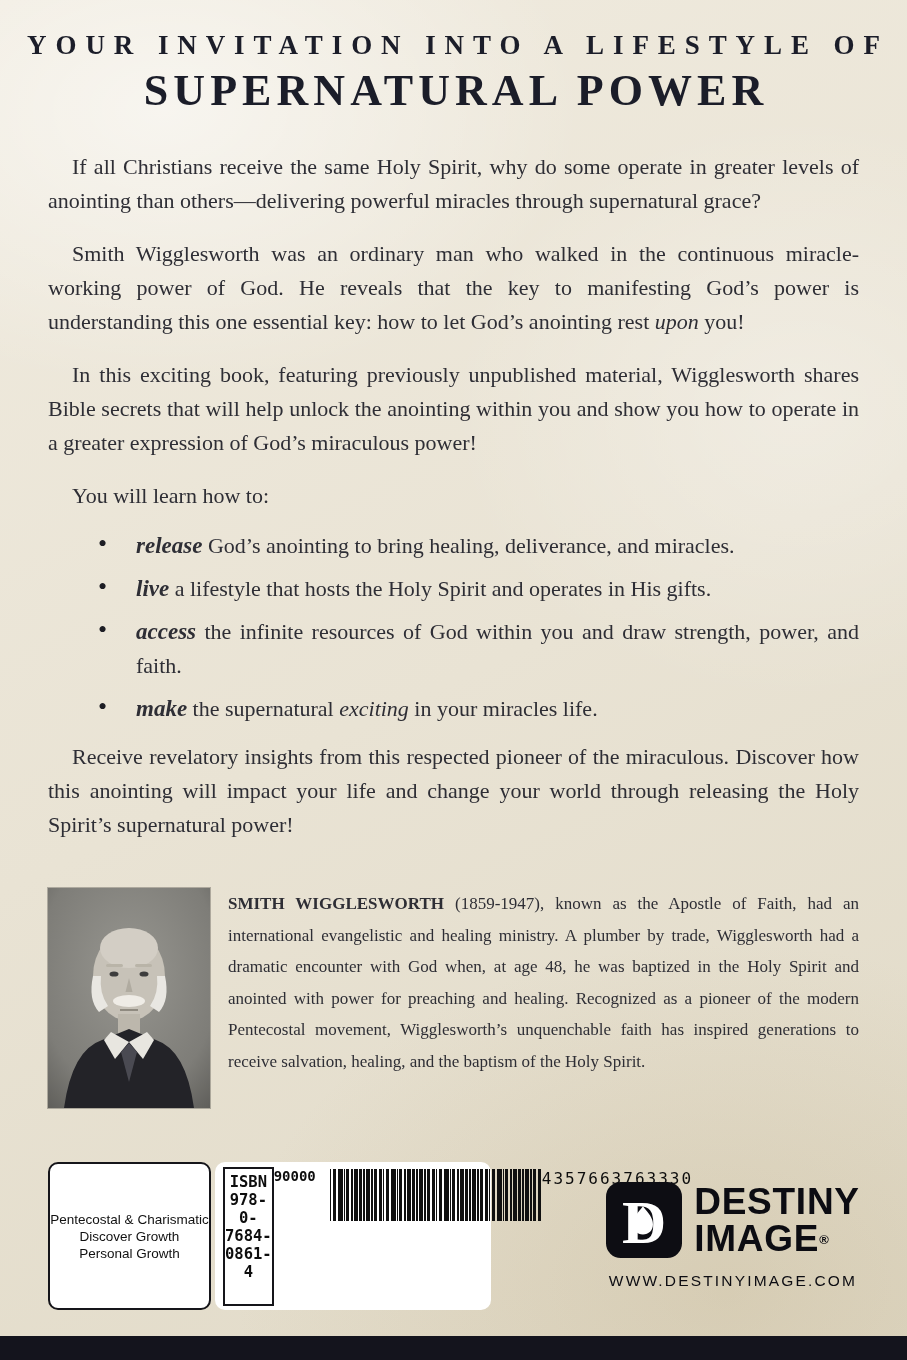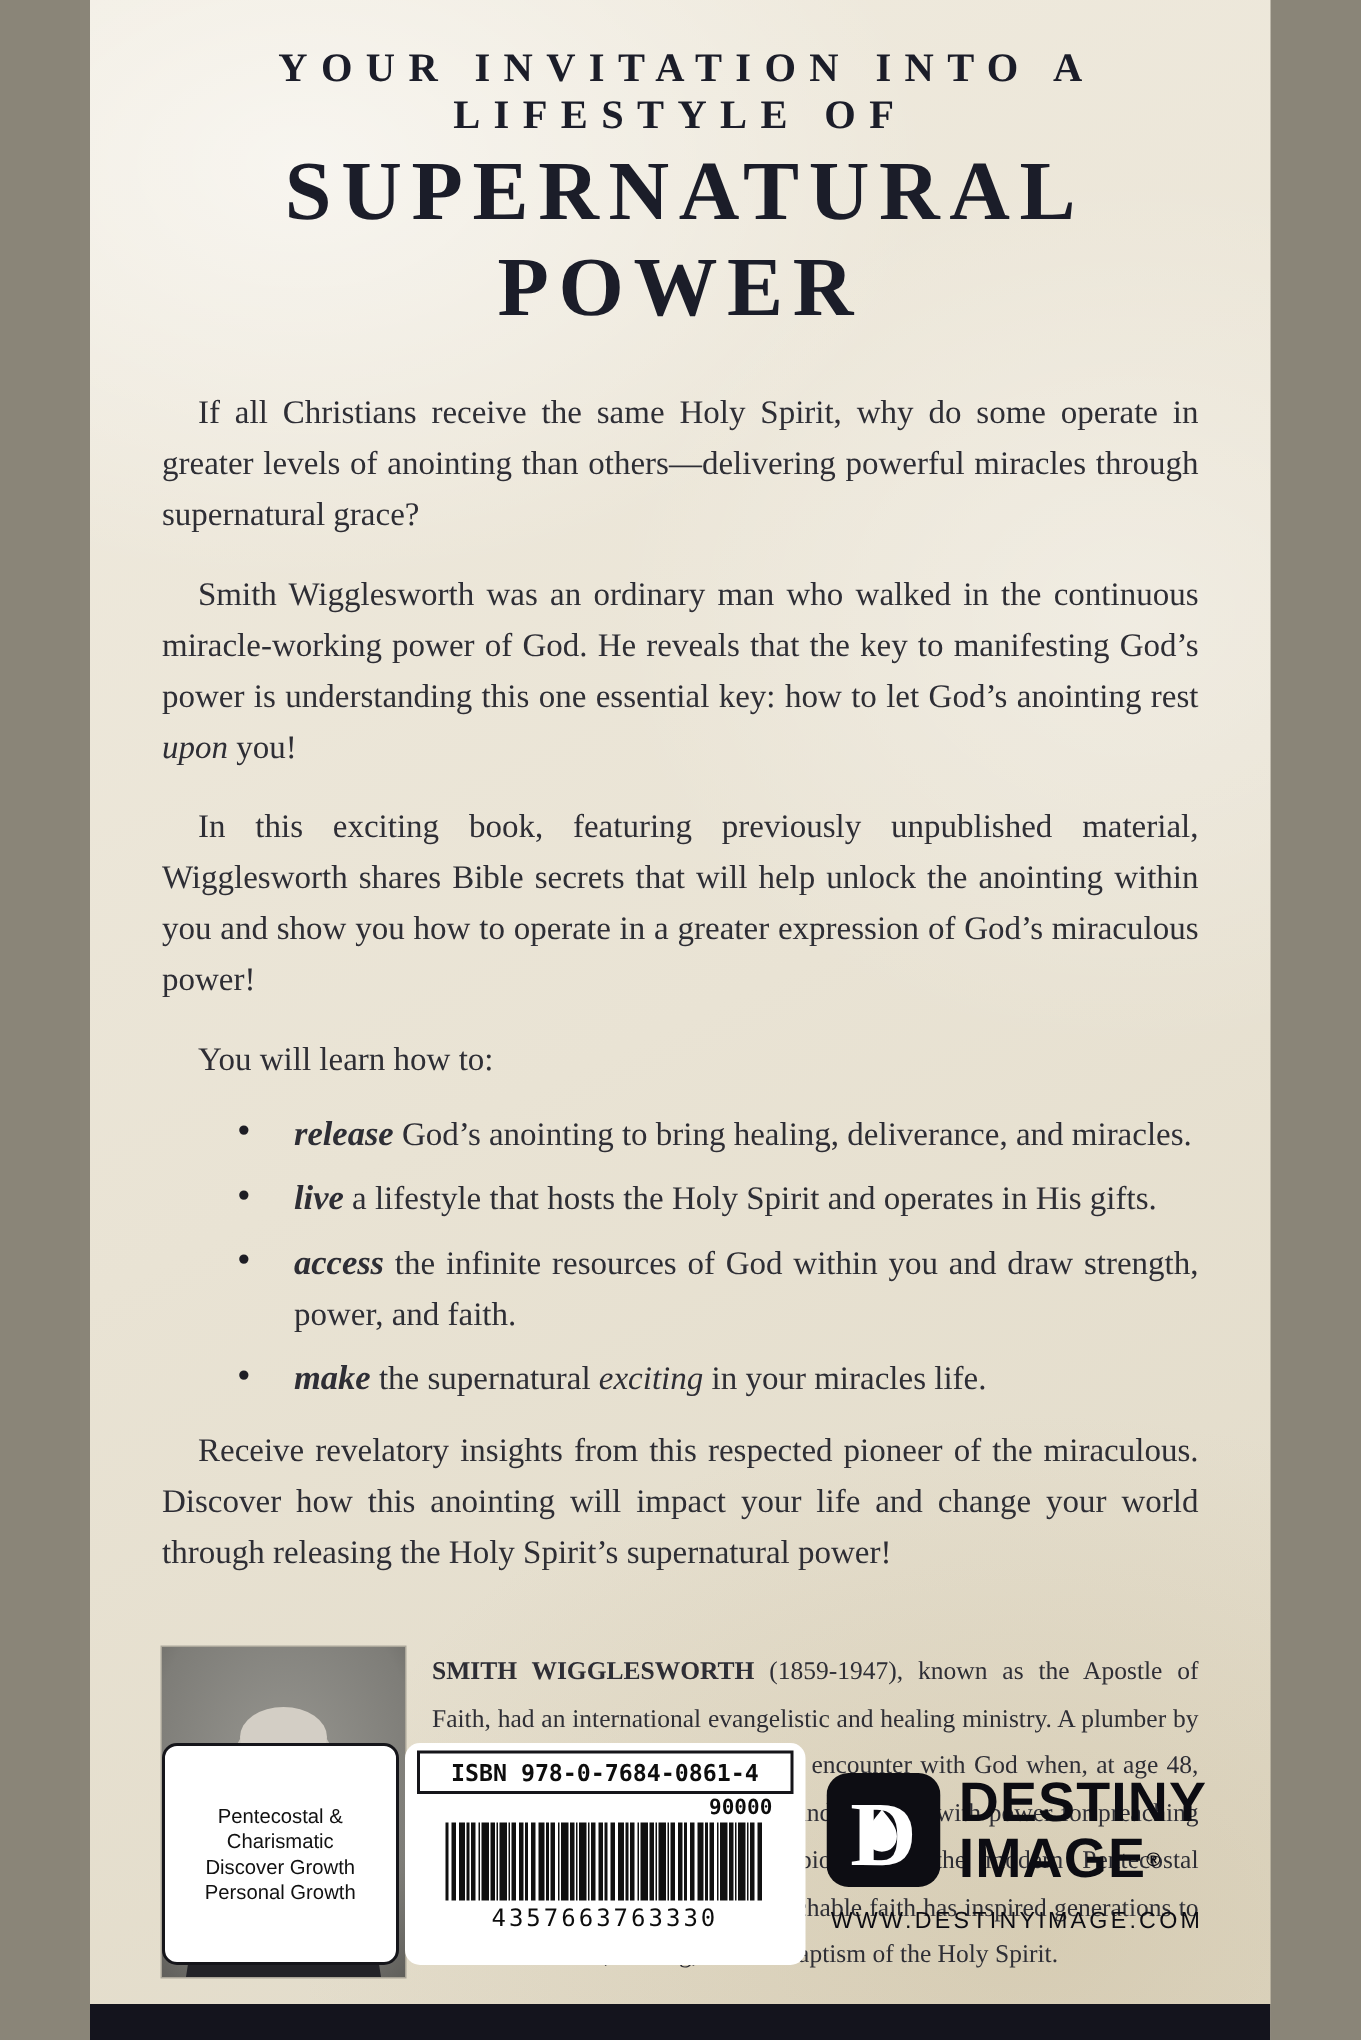--- a/index.html
+++ b/index.html
@@ -1,46 +1,46 @@
 <!DOCTYPE html>
 <html><head>
 <meta charset="utf-8">
 <style>
   * { margin:0; padding:0; box-sizing:border-box; }
   html, body { background:#8a8578; }
   .cover{
-    position:relative; width:787px; height:1360px; margin:0 auto; overflow:hidden;
+    position:relative; width:907px; height:1360px; margin:0 auto; overflow:hidden;
     background:
       radial-gradient(ellipse 600px 400px at 18% 8%, rgba(255,255,255,.55), rgba(255,255,255,0) 70%),
       radial-gradient(ellipse 500px 420px at 88% 30%, rgba(255,255,255,.30), rgba(255,255,255,0) 70%),
       radial-gradient(ellipse 700px 500px at 80% 95%, rgba(186,168,128,.28), rgba(186,168,128,0) 70%),
       linear-gradient(155deg,#f0ebdf 0%, #e9e3d4 50%, #e0d9c6 100%);
     font-family:"Liberation Serif", serif; color:#2e2e35;
   }
   .headline{ text-align:center; padding-top:30px; color:#1b1d29; }
   .headline .line1{ font-size:27px; font-weight:bold; letter-spacing:.33em; text-indent:.33em; }
-  .headline .line2{ font-size:56px; font-weight:bold; letter-spacing:.115em; text-indent:.115em; margin-top:4px; }
+  .headline .line2{ font-size:44px; font-weight:bold; letter-spacing:.115em; text-indent:.115em; margin-top:4px; }
   .copy{ margin:34px 48px 0; font-size:22px; line-height:34px; text-align:justify; }
   .copy p{ text-indent:24px; margin-bottom:19px; }
   .copy p.learn{ margin-bottom:16px; }
   ul.benefits{ list-style:none; margin:0 0 14px 0; }
   ul.benefits li{ position:relative; padding-left:88px; margin-bottom:9px; text-align:justify; }
   ul.benefits li::before{ content:"\2022"; position:absolute; left:50px; top:-2px; font-size:26px; color:#1d1d24; }
   .lead-word{ font-style:italic; font-weight:bold; font-size:23px; }
   .inline-em{ }
   .author{ display:flex; gap:18px; margin:46px 48px 0; }
   .photo{ flex:none; width:162px; height:220px; box-shadow:0 0 0 1px rgba(0,0,0,.25); }
   .photo svg{ display:block; width:100%; height:100%; }
   .bio{ flex:1; font-size:17px; line-height:31.5px; text-align:justify; }
   .author-name{ font-weight:bold; }
   .footer{ position:absolute; left:48px; right:28px; top:1162px; height:148px; display:flex; align-items:stretch; }
   .cat-box{ width:163px; background:#fff; border:2px solid #15151a; border-radius:10px;
     display:flex; flex-direction:column; justify-content:center; text-align:center;
     font-family:"Liberation Sans", sans-serif; font-size:13.5px; line-height:17px; color:#111; margin-right:4px; }
-  .barcode-box{ width:276px; background:#fff; border-radius:10px; padding:5px 8px 4px; display:flex; flex-direction:column; }
+  .barcode-box{ width:276px; background:#fff; border-radius:10px; padding:5px 8px 4px; display:flex; flex-direction:row; }
   .isbn-box{ border:2px solid #15151a; text-align:center; font-family:"DejaVu Sans Mono", monospace;
     font-size:15.5px; font-weight:bold; padding:4px 0 3px; color:#0d0d0d; }
   .price-code{ text-align:right; padding-right:14px; font-family:"DejaVu Sans Mono", monospace;
     font-size:14px; font-weight:bold; margin-top:1px; color:#0d0d0d; }
   .bars{ display:flex; justify-content:center; align-items:stretch; height:52px; margin-top:2px; }
   .bars .bar{ background:#101010; flex:none; }
   .barcode-number{ text-align:center; font-family:"DejaVu Sans Mono", monospace; font-size:16px;
     letter-spacing:2px; margin-top:2px; color:#0d0d0d; }
   .publisher{ margin-left:auto; width:292px; display:flex; flex-direction:column; align-items:center; padding-top:20px; color:#0c0c12; }
   .logo-row{ display:flex; align-items:center; gap:12px; }

